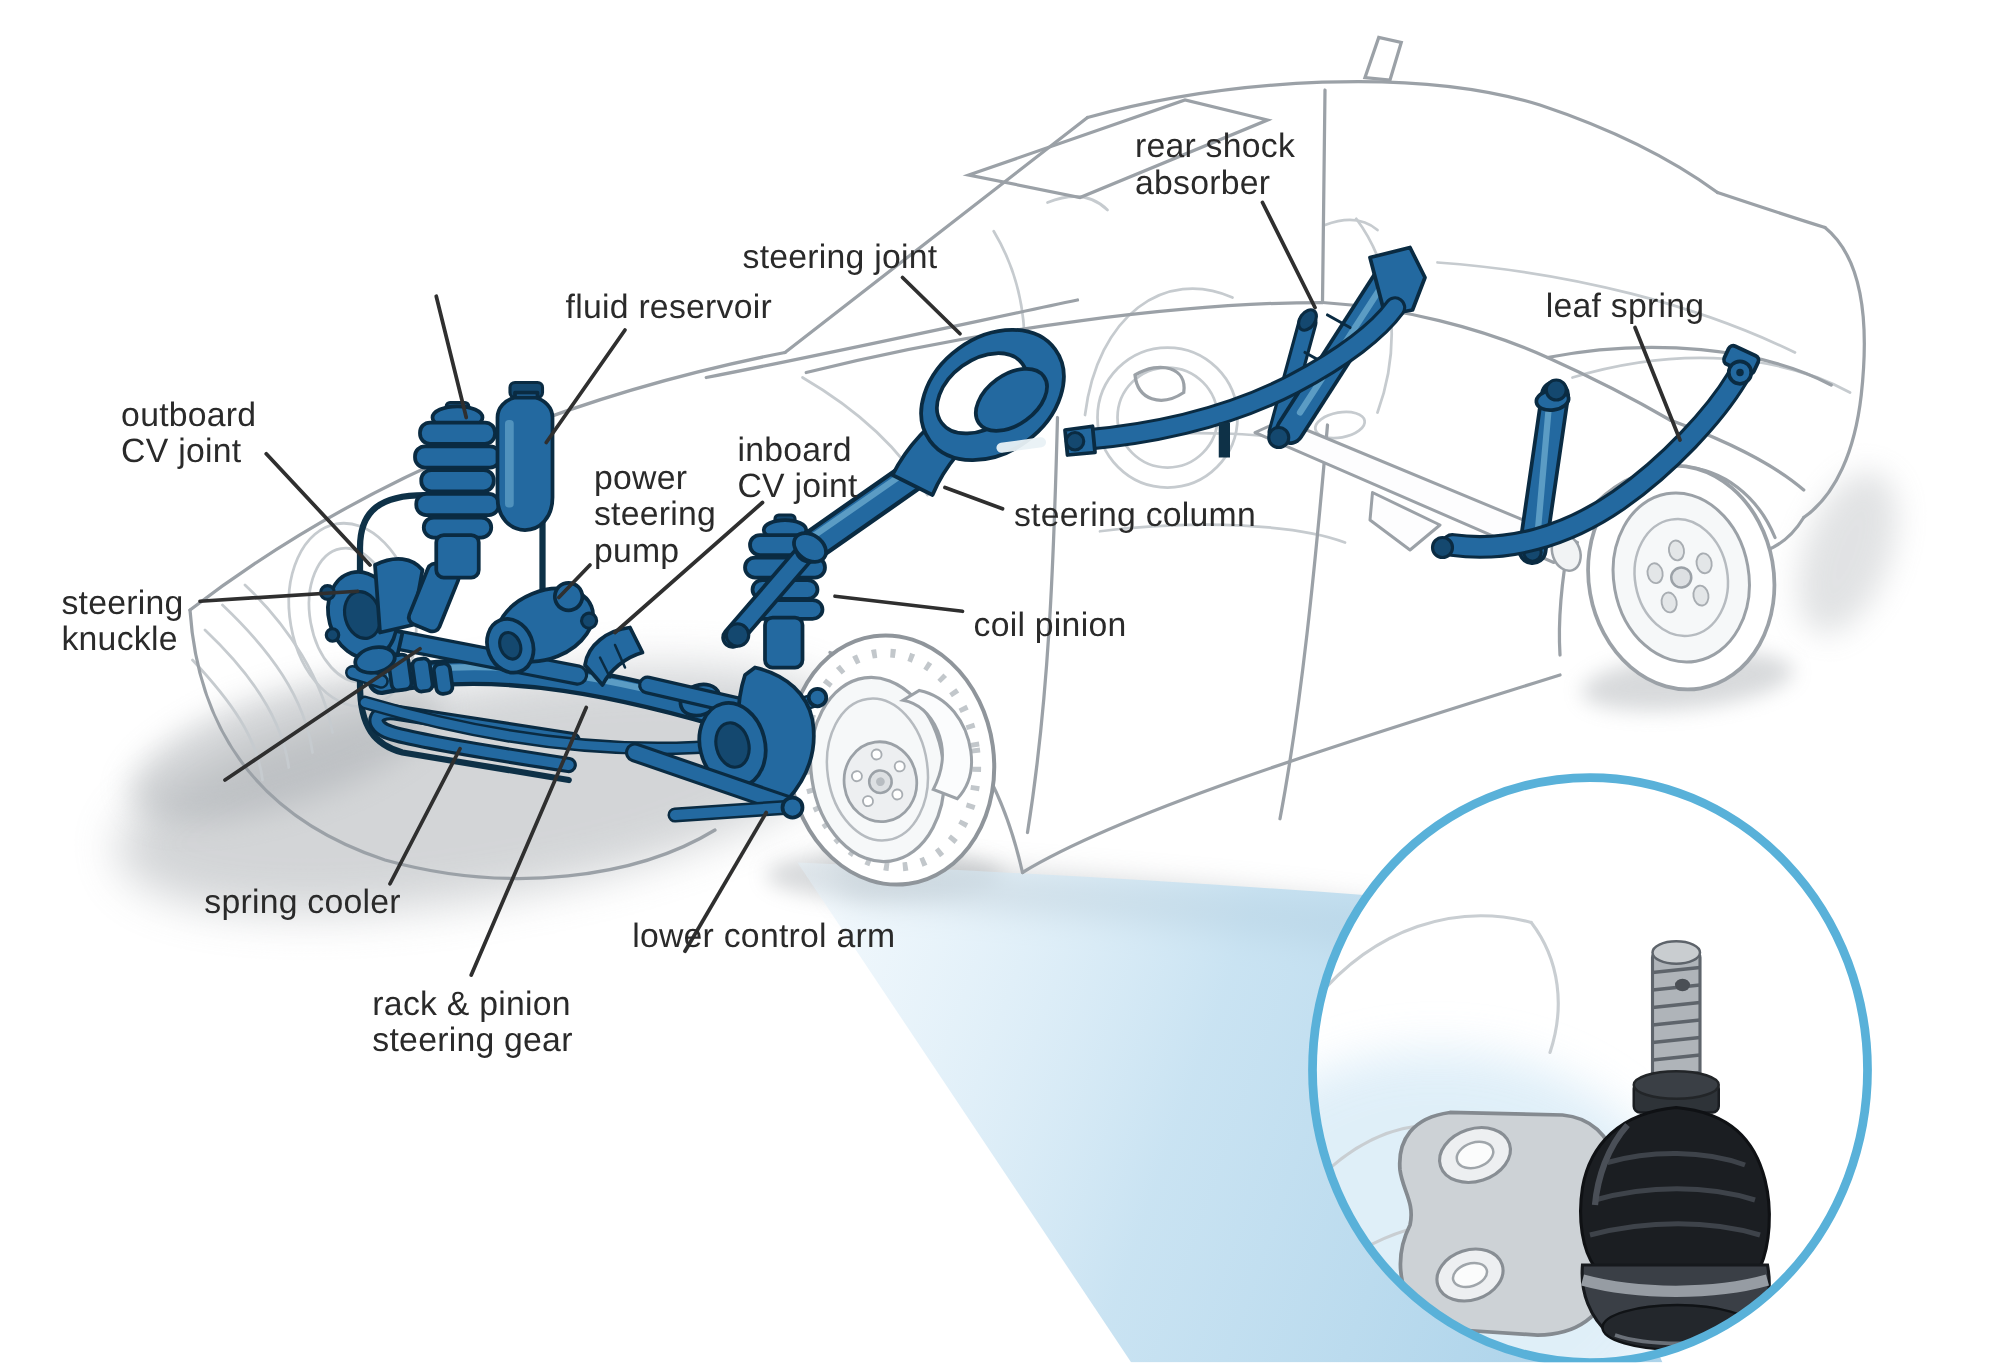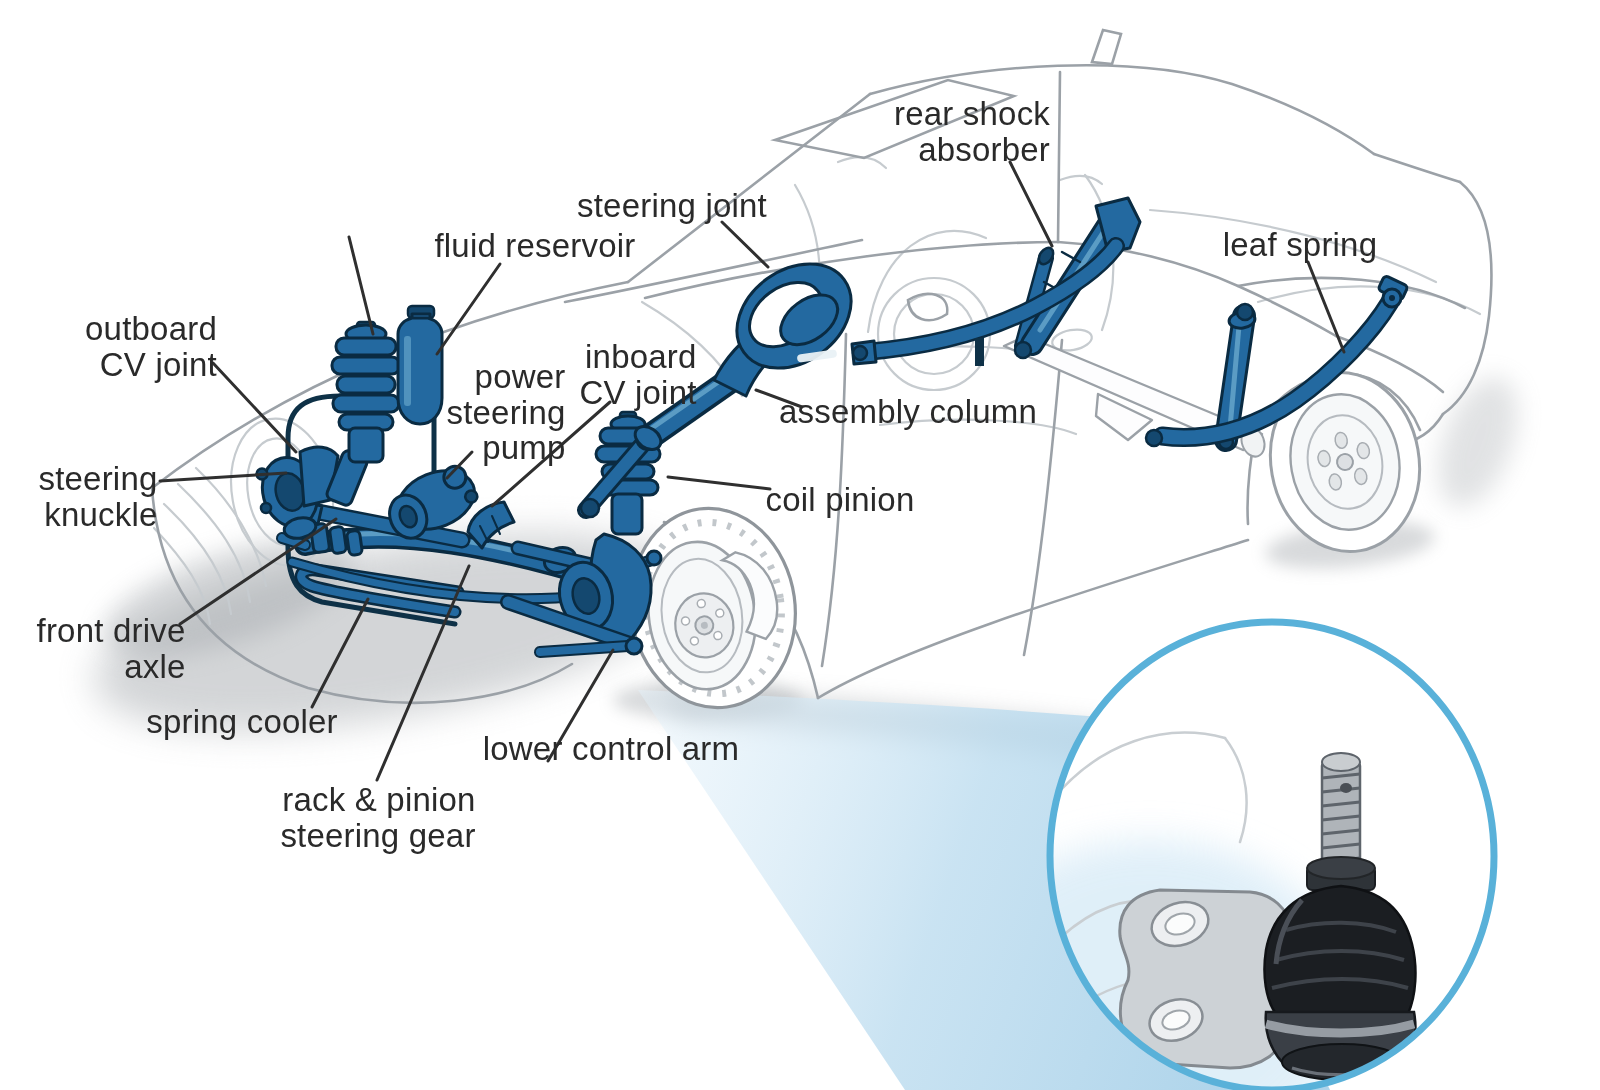--- a/index.html
+++ b/index.html
@@ -1,20 +1,20 @@
 <!DOCTYPE html>
 <html style="--part_blue: #2369A0; --part_blue_dark: #14486F; --part_outline: #0A2B42; --car_outline: #9BA1A7; --car_outline_faint: #C6CBCF; --label_text: #2A2A2A; --leader_line: #2F2F2F; --inset_ring: #59B1D9; --spotlight_blue: #BCDCEF; --shadow_gray: #9EA3A7;"><head>
 <meta charset="utf-8">
 <style>
   html,body{margin:0;padding:0;background:#fff;}
   .stage{position:relative;width:1600px;height:1090px;background:#fff;overflow:hidden;
          font-family:"Liberation Sans",sans-serif;}
   .stage svg{position:absolute;left:0;top:0;}
-  .label{position:absolute;transform:translate(-50%,-50%);text-align:right;
-         white-space:pre-line;font-size:33px;line-height:1.08;color:var(--label_text,#2A2A2A);
+  .label{position:absolute;transform:translate(-50%,-50%);text-align:left;
+         white-space:pre-line;font-size:27px;line-height:1.08;color:var(--label_text,#2A2A2A);
          letter-spacing:.2px;}
   
   .bp{fill:var(--part_blue,#2369A0);stroke:var(--part_outline,#0A2B42);stroke-width:3;stroke-linejoin:round;}
   .bpdk{fill:var(--part_blue_dark,#14486F);stroke:var(--part_outline,#0A2B42);stroke-width:2.5;stroke-linejoin:round;}
   .navyline{stroke:var(--part_outline,#0A2B42);fill:none;stroke-linecap:round;}
   .blueline{stroke:var(--part_blue,#2369A0);fill:none;stroke-linecap:round;}
   .hl{stroke:#5B9CC4;fill:none;stroke-linecap:round;}
   .carline{stroke:var(--car_outline,#9BA1A7);fill:none;stroke-width:2.6;stroke-linecap:round;}
   .faintline{stroke:var(--car_outline_faint,#C6CBCF);fill:none;stroke-width:2.2;stroke-linecap:round;}
   .frame{stroke:#0E3147;fill:none;stroke-width:5;stroke-linecap:round;}
@@ -373,26 +373,24 @@
 
 <div class="label" style="left:535px;top:246px">fluid reservoir</div>
 <div class="label" style="left:672px;top:206px">steering joint</div>
 <div class="label" style="left:972px;top:132px">rear shock
 absorber</div>
 <div class="label" style="left:1300px;top:245px">leaf spring</div>
 <div class="label" style="left:151px;top:347px">outboard
 CV joint</div>
 <div class="label" style="left:638px;top:375px">inboard
 CV joint</div>
-<div class="label" style="left:506px;top:412px">power
+<div class="label" style="left:524px;top:412px">power
 steering
 pump</div>
-<div class="label" style="left:908px;top:412px">assembly column</div>
+<div class="label" style="left:908px;top:412px">steering column</div>
 <div class="label" style="left:840px;top:500px">coil pinion</div>
 <div class="label" style="left:98px;top:497px">steering
 knuckle</div>
-<div class="label" style="left:111px;top:649px">front drive
-axle</div>
 <div class="label" style="left:242px;top:722px">spring cooler</div>
 <div class="label" style="left:378px;top:818px">rack &amp; pinion
 steering gear</div>
 <div class="label" style="left:611px;top:749px">lower control arm</div>
 </div>
 
 </body></html>

